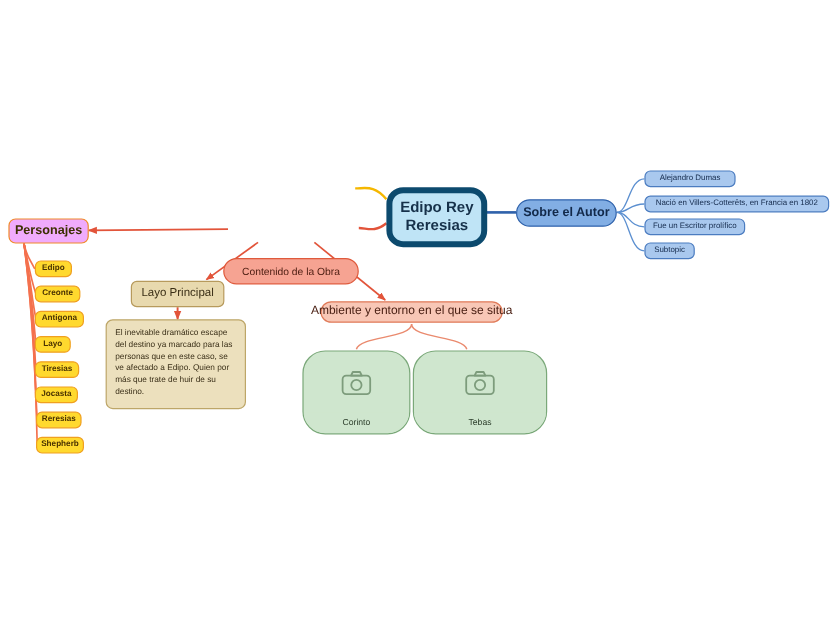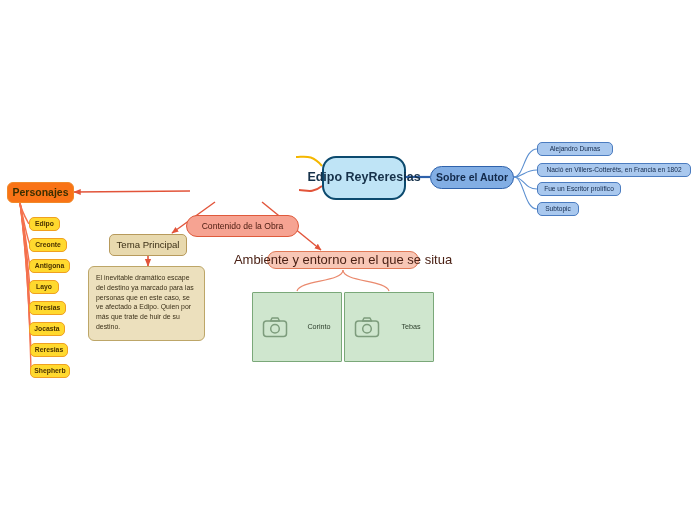--- a/index.html
+++ b/index.html
@@ -32,26 +32,27 @@
     align-items: center;
     justify-content: center;
     text-align: center;
     white-space: pre;
     line-height: 1.22;
   }
 
   
   .central {
     background: #bfe4f6;
-    border: 2px solid #0c4a6e;
+    border: 5px solid #0c4a6e;
     border-radius: 14px;
     color: #16314a;
     font-size: 12.5px;
     font-weight: bold;
     padding: 20px 8px;
+    flex-direction: column;
   }
 
   
   .blue-main {
     background: #82aee4;
     border: 1.6px solid #2f62ab;
     border-radius: 13px;
     color: #12294a;
     font-size: 10.5px;
     font-weight: bold;
@@ -69,21 +70,21 @@
   
   .amber-main {
     background: #fbd469;
     border: 1.5px solid #e8a71c;
     border-radius: 11px;
     color: #4a3608;
     font-size: 9.2px;
     font-weight: bold;
   }
   .yellow-main {
-    background: #f97316;
+    background: #f0abfc;
     border: 1.6px solid #f08a2a;
     border-radius: 6px;
     color: #3b2f00;
     font-size: 10.5px;
     font-weight: bold;
   }
   .yellow-chip {
     background: #ffd92e;
     border: 1.2px solid #f0a020;
     border-radius: 5px;
@@ -100,21 +101,21 @@
     border-radius: 11px;
     color: #4b1c10;
     font-size: 8.6px;
     margin-top: 36px;
   }
   .salmon-sub {
     background: #f8c7b6;
     border: 1.2px solid #e07a58;
     border-radius: 9px;
     color: #4a2014;
-    font-size: 13px;
+    font-size: 10px;
     padding: 0 5px;
   }
 
   
   .tan-main {
     background: #e8d9ae;
     border: 1.3px solid #b79a5c;
     border-radius: 5px;
     color: #3b2f16;
     font-size: 9.6px;
@@ -130,22 +131,22 @@
     align-items: flex-start;
     padding: 6px 7px;
     white-space: normal;
     line-height: 1.42;
   }
 
   
   .img-card {
     background: #cfe6ce;
     border: 1.4px solid #7aa879;
-    border-radius: 1px;
-    flex-direction: row;
+    border-radius: 19px;
+    flex-direction: column;
     justify-content: space-between;
     padding: 0;
     overflow: hidden;
   }
   .img-card .thumb {
     flex: 1 1 auto;
     width: 100%;
     display: flex;
     align-items: center;
     justify-content: center;
@@ -258,21 +259,21 @@
     <span>Jocasta</span>
   </div>
   <div class="node yellow-chip" style="left:30px; top:343px; width:38px; height:14px;">
     <span>Reresias</span>
   </div>
   <div class="node yellow-chip" style="left:30px; top:364px; width:40px; height:14px;">
     <span>Shepherb</span>
   </div>
 
   <div class="node tan-main" style="left:109px; top:234px; width:78px; height:22px;">
-    <span>Tema Principal</span>
+    <span>Layo Principal</span>
   </div>
 
   <div class="node note" style="left:88px; top:266px; width:117px; height:75px;">
     <span>El inevitable dramático escape del destino ya marcado para las personas que en este caso, se ve afectado a Edipo. Quien por más que trate de huir de su destino.</span>
   </div>
 
   <div class="node salmon-sub" style="left:267px; top:251px; width:152px; height:18px;">
     <span>Ambiente y entorno en el que se situa</span>
   </div>
 
@@ -280,21 +281,21 @@
     <span class="thumb">
       <svg width="26" height="22" viewBox="0 0 26 22">
         <rect x="1.5" y="5" width="23" height="15.5" rx="3" ry="3" fill="none" stroke="#7d9c7c" stroke-width="1.5"></rect>
         <path d="M 8.5 5 L 10 2 L 16 2 L 17.5 5 Z" fill="none" stroke="#7d9c7c" stroke-width="1.5" stroke-linejoin="round"></path>
         <circle cx="13" cy="12.8" r="4.3" fill="none" stroke="#7d9c7c" stroke-width="1.5"></circle>
       </svg>
     </span>
     <span class="cap">Corinto</span>
   </div>
 
-  <div class="node img-card" style="left:344px; top:292px; width:90px; height:70px;">
+  <div class="node img-card" style="left:344px; top:292px; width:112px; height:70px;">
     <span class="thumb">
       <svg width="26" height="22" viewBox="0 0 26 22">
         <rect x="1.5" y="5" width="23" height="15.5" rx="3" ry="3" fill="none" stroke="#7d9c7c" stroke-width="1.5"></rect>
         <path d="M 8.5 5 L 10 2 L 16 2 L 17.5 5 Z" fill="none" stroke="#7d9c7c" stroke-width="1.5" stroke-linejoin="round"></path>
         <circle cx="13" cy="12.8" r="4.3" fill="none" stroke="#7d9c7c" stroke-width="1.5"></circle>
       </svg>
     </span>
     <span class="cap">Tebas</span>
   </div>
 

